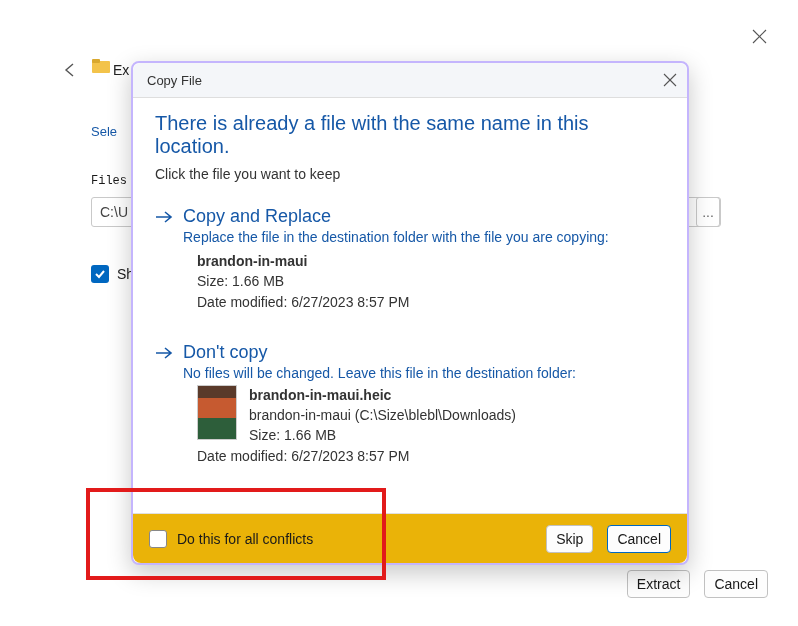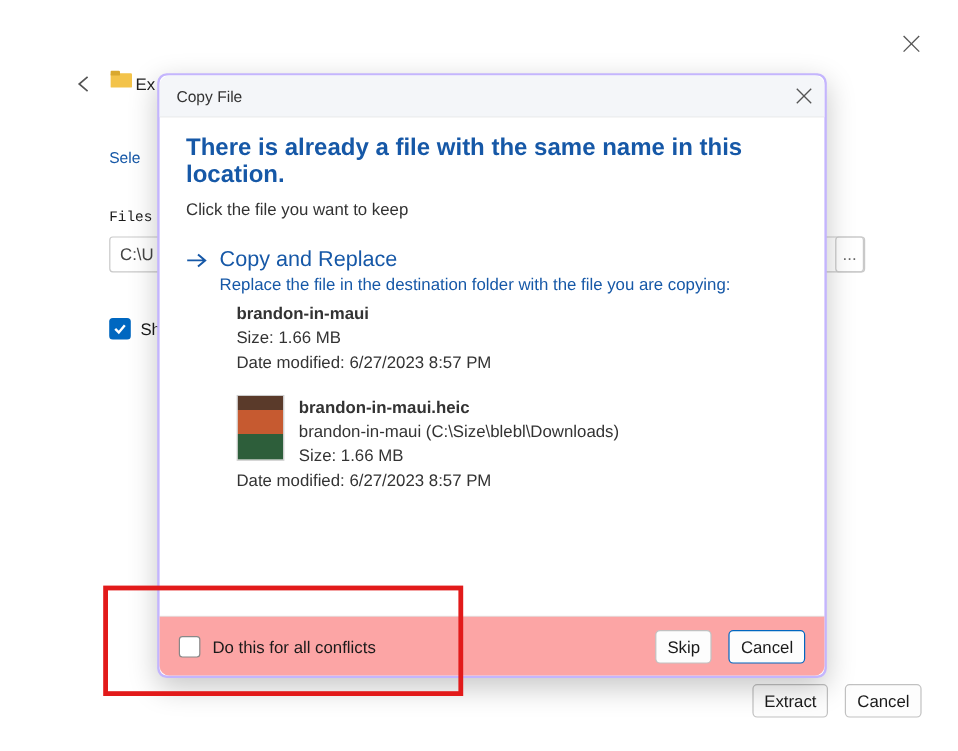--- a/index.html
+++ b/index.html
@@ -127,21 +127,20 @@
   .dlg-title { font-size: 13px; color: #333; }
   .dlg-close { cursor: pointer; display:flex; align-items:center; }
   .dlg-body {
     flex: 1;
     padding: 14px 22px 0 22px;
     overflow: hidden;
   }
   .headline {
     color: #1658a7;
     font-size: 20px;
-    font-weight: bold;
   }
   .subhead {
     margin-top: 8px;
     color: #333;
     font-size: 14px;
   }
 
   .option {
     margin-top: 24px;
     display: flex;
@@ -170,32 +169,32 @@
   }
 
   .thumb {
     width: 40px; height: 55px;
     border: 1px solid #ccc;
     background: linear-gradient(180deg,#5a3a2a 0 22%,#c65a30 22% 60%,#2d5e3a 60% 100%);
     margin-right: 12px;
     float: left;
   }
   .opt2-meta {
-    margin-top: 17px;
+    margin-top: 4px;
     margin-left: 42px;
     color: #333;
     font-size: 14px;
     line-height: 1.45;
     overflow: hidden;
   }
   .fname { font-weight: 700; }
 
   .dlg-footer {
     height: 50px;
-    background: #fca5a5;
+    background: #eab308;
     border-top: 1px solid #e0e0e0;
     border-radius: 0 0 8px 8px;
     display: flex; align-items: center; justify-content: space-between;
     padding: 0 16px;
   }
   .footer-left { display: flex; align-items: center; gap: 10px; }
   .empty-cb {
     width: 18px; height: 18px;
     border: 1.5px solid #888;
     border-radius: 3px;
@@ -282,20 +281,31 @@
         <div class="opt-title">Copy and Replace</div>
         <div class="opt-desc">Replace the file in the destination folder with the file you are copying:</div>
       </div>
     </div>
     <div class="opt-meta">
       <div class="fname">brandon-in-maui</div>
       <div>Size: 1.66 MB</div>
       <div>Date modified: 6/27/2023 8:57 PM</div>
     </div>
 
+    <div class="option" style="margin-top:30px">
+      <div class="opt-arrow">
+        <svg width="20" height="14">
+            <path d="M1 7 H15 M10 2 L16 7 L10 12" fill="none" stroke="#1658a7" stroke-width="1.6"></path>
+          </svg>
+      </div>
+      <div>
+        <div class="opt-title">Don't copy</div>
+        <div class="opt-desc">No files will be changed. Leave this file in the destination folder:</div>
+      </div>
+    </div>
     <div class="opt2-meta">
       <div class="thumb"></div>
       <div class="fname">brandon-in-maui.heic</div>
       <div class="path">brandon-in-maui (C:\Size\blebl\Downloads)</div>
       <div>Size: 1.66 MB</div>
       <div>Date modified: 6/27/2023 8:57 PM</div>
     </div>
   </div>
 
   <div class="dlg-footer">

